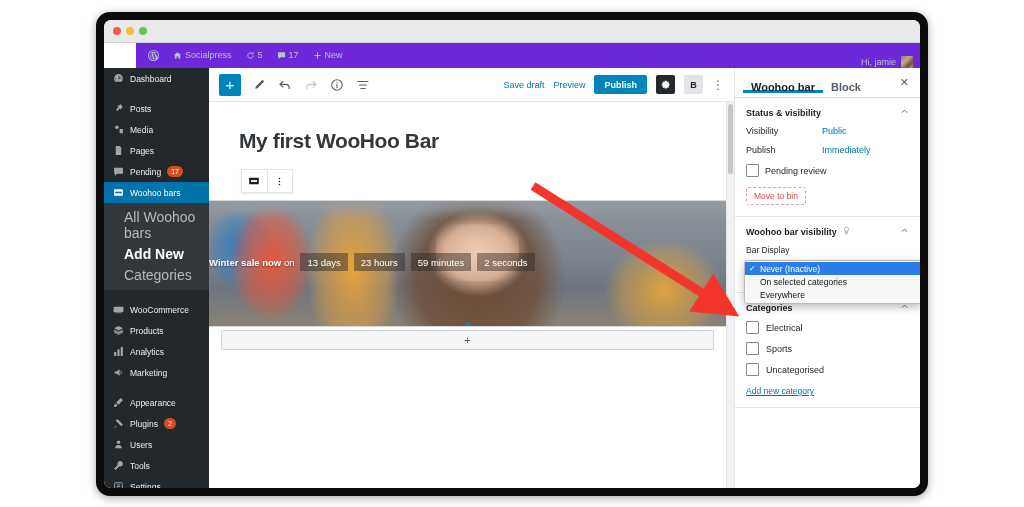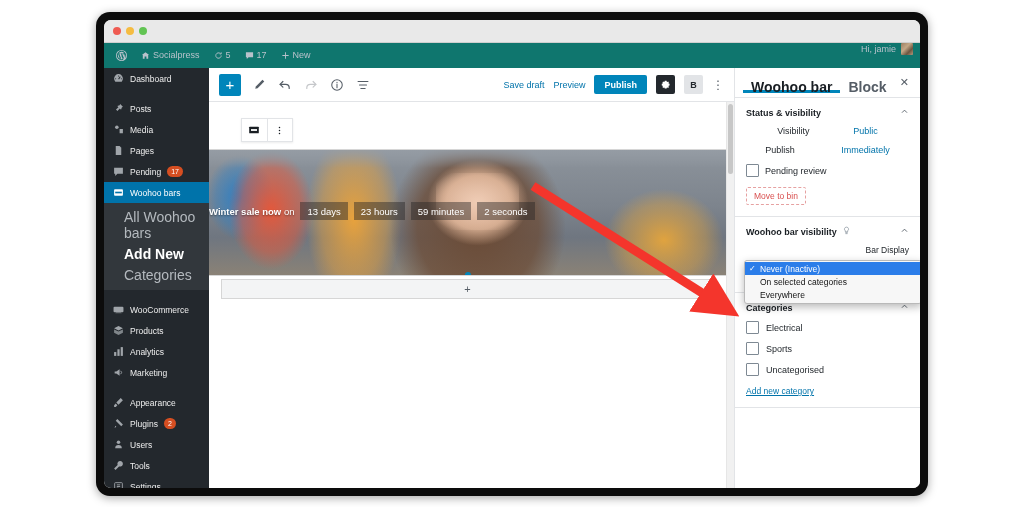--- a/index.html
+++ b/index.html
@@ -27,22 +27,22 @@
     border-bottom:1px solid #cfcfcf;
   }
   .dots{position:absolute;left:9px;top:7px;display:flex;gap:5px;}
   .dot{width:8px;height:8px;border-radius:50%;}
   .dot.r{background:#ef5b52;}
   .dot.y{background:#f5bc41;}
   .dot.g{background:#62c453;}
 
   
   .adminbar{
-    position:relative;height:25px;background:#0f766e;color:#b8c2cb;
-    font-size:9px;display:flex;align-items:flex-start;
+    position:relative;height:25px;background:#6d28d9;color:#b8c2cb;
+    font-size:9px;display:flex;align-items:flex-end;margin-left:32px;
   }
   .ab-left{display:flex;align-items:center;gap:0px;padding-left:5px;}
   .ab-item{display:flex;align-items:center;gap:3px;padding:0 7px;height:25px;line-height:25px;color:#b8c2cb;}
   .ab-item svg{display:block;}
   .ab-right{margin-left:auto;display:flex;align-items:center;gap:5px;padding-right:7px;}
   .avatar{width:12px;height:12px;border-radius:1px;
     background:linear-gradient(135deg,#9c7f63 0%,#c4a887 40%,#6d5540 70%,#b59a7c 100%);}
 
   
   .wrap{position:relative;display:flex;height:421px;}
@@ -148,37 +148,37 @@
 
   .vscroll{width:7px;background:#f1f1f1;border-left:1px solid #e6e6e6;flex:none;position:relative;}
   .vthumb{position:absolute;left:1px;top:2px;width:5px;height:70px;background:#c7c7c7;border-radius:3px;}
 
   
   .settings{
     width:185px;flex:none;background:#fff;border-left:1px solid #e2e4e7;
     font-size:9px;color:#23282d;display:flex;flex-direction:column;position:relative;
   }
   .stabs{height:29px;border-bottom:1px solid #e2e4e7;display:flex;align-items:center;padding:0 8px;position:relative;}
-  .stab{font-size:14px;font-weight:bold;color:#555d66;padding:0 8px;height:21px;line-height:30px;position:relative;}
+  .stab{font-size:11px;font-weight:bold;color:#555d66;padding:0 8px;height:21px;line-height:30px;position:relative;}
   .stab.active{color:#191e23;box-shadow:inset 0 -3px 0 #0085ba;}
   .sclose{margin-left:auto;color:#555d66;font-size:11px;padding-right:3px;}
   .sect{border-bottom:1px solid #e2e4e7;padding:9px 11px 11px 11px;}
   .sect-h{display:flex;align-items:center;font-weight:bold;font-size:9px;color:#191e23;margin-bottom:8px;}
   .sect-h .chev{margin-left:auto;color:#555d66;font-size:8px;}
   .bulb{margin-left:5px;color:#7e8993;font-size:9px;}
-  .row{display:flex;align-items:center;margin-bottom:9px;justify-content:center;}
+  .row{display:flex;align-items:center;margin-bottom:9px;}
   .row .lab{width:76px;color:#23282d;}
   .row .val{color:#0073aa;}
   .chkrow{display:flex;align-items:center;gap:6px;margin-bottom:10px;}
   .chk{width:11px;height:11px;border:1px solid #7e8993;background:#fff;border-radius:1px;flex:none;}
   .binbtn{
     display:inline-block;color:#d94f4f;border:1px dashed #e6a1a1;border-radius:2px;
     font-size:8.5px;padding:3px 7px;
   }
-  .field-label{font-size:8.5px;color:#23282d;margin-bottom:5px;text-align:right;}
+  .field-label{font-size:8.5px;color:#23282d;margin-bottom:5px;}
   .selectbox{
     position:relative;height:17px;border:2px solid #0085ba;border-radius:2px;background:#fff;
   }
   .dropdown{
     position:absolute;left:-4px;top:-2px;width:176px;background:#f7f7f7;
     border:1px solid #b9b9b9;border-radius:3px;
     box-shadow:0 3px 9px rgba(0,0,0,.28);z-index:20;padding:1px 0 2px 0;
   }
   .dopt{display:flex;align-items:center;gap:4px;height:13px;padding:0 6px 0 4px;font-size:8.5px;color:#111;}
   .dopt .tick{width:7px;font-size:8px;color:#111;flex:none;}
@@ -463,20 +463,21 @@
                     <path d="M10 6.6a3.4 3.4 0 100 6.8 3.4 3.4 0 000-6.8zm7.4 2l-1.6-.3-.45-1.1.9-1.35-1.5-1.5-1.35.9-1.1-.45L12 3.2H8.6l-.3 1.6-1.1.45-1.35-.9-1.5 1.5.9 1.35-.45 1.1-1.6.3v3.4l1.6.3.45 1.1-.9 1.35 1.5 1.5 1.35-.9 1.1.45.3 1.6H12l.3-1.6 1.1-.45 1.35.9 1.5-1.5-.9-1.35.45-1.1 1.6-.3z"></path>
                   </svg>
               </span>
               <span class="sqbtn grey">B</span>
               <span class="kebab">⋮</span>
             </div>
           </div>
 
           <div class="canvaswrap">
             <div class="canvas">
+              <div class="post-title">My first WooHoo Bar</div>
 
               <div class="blocktb">
                 <span class="cell">
                   <svg width="12" height="12" viewBox="0 0 20 20" fill="#191e23">
                       <rect x="2" y="4.5" width="16" height="11" rx="1"></rect>
                       <rect x="5" y="8.5" width="10" height="3" fill="#fff"></rect>
                     </svg>
                 </span>
                 <span class="cell">
                   <svg width="11" height="11" viewBox="0 0 20 20" fill="#191e23">

